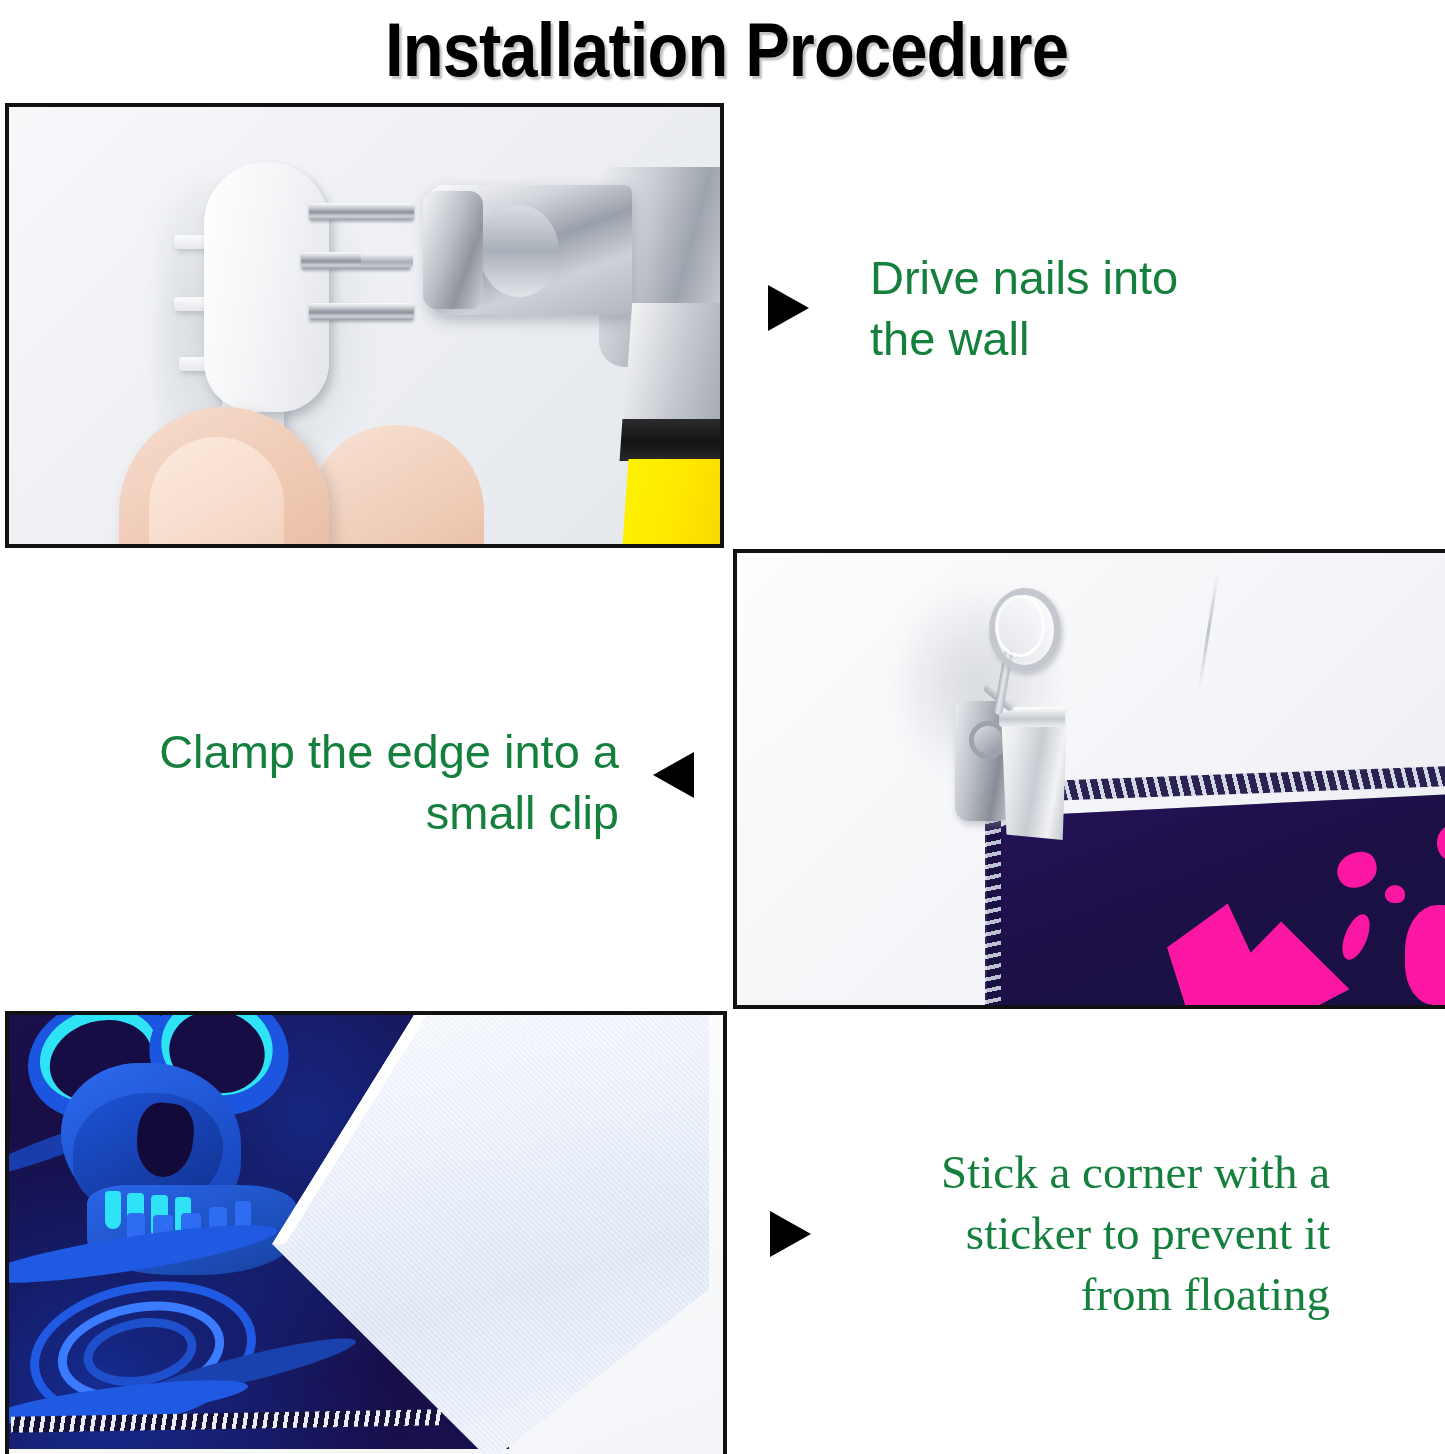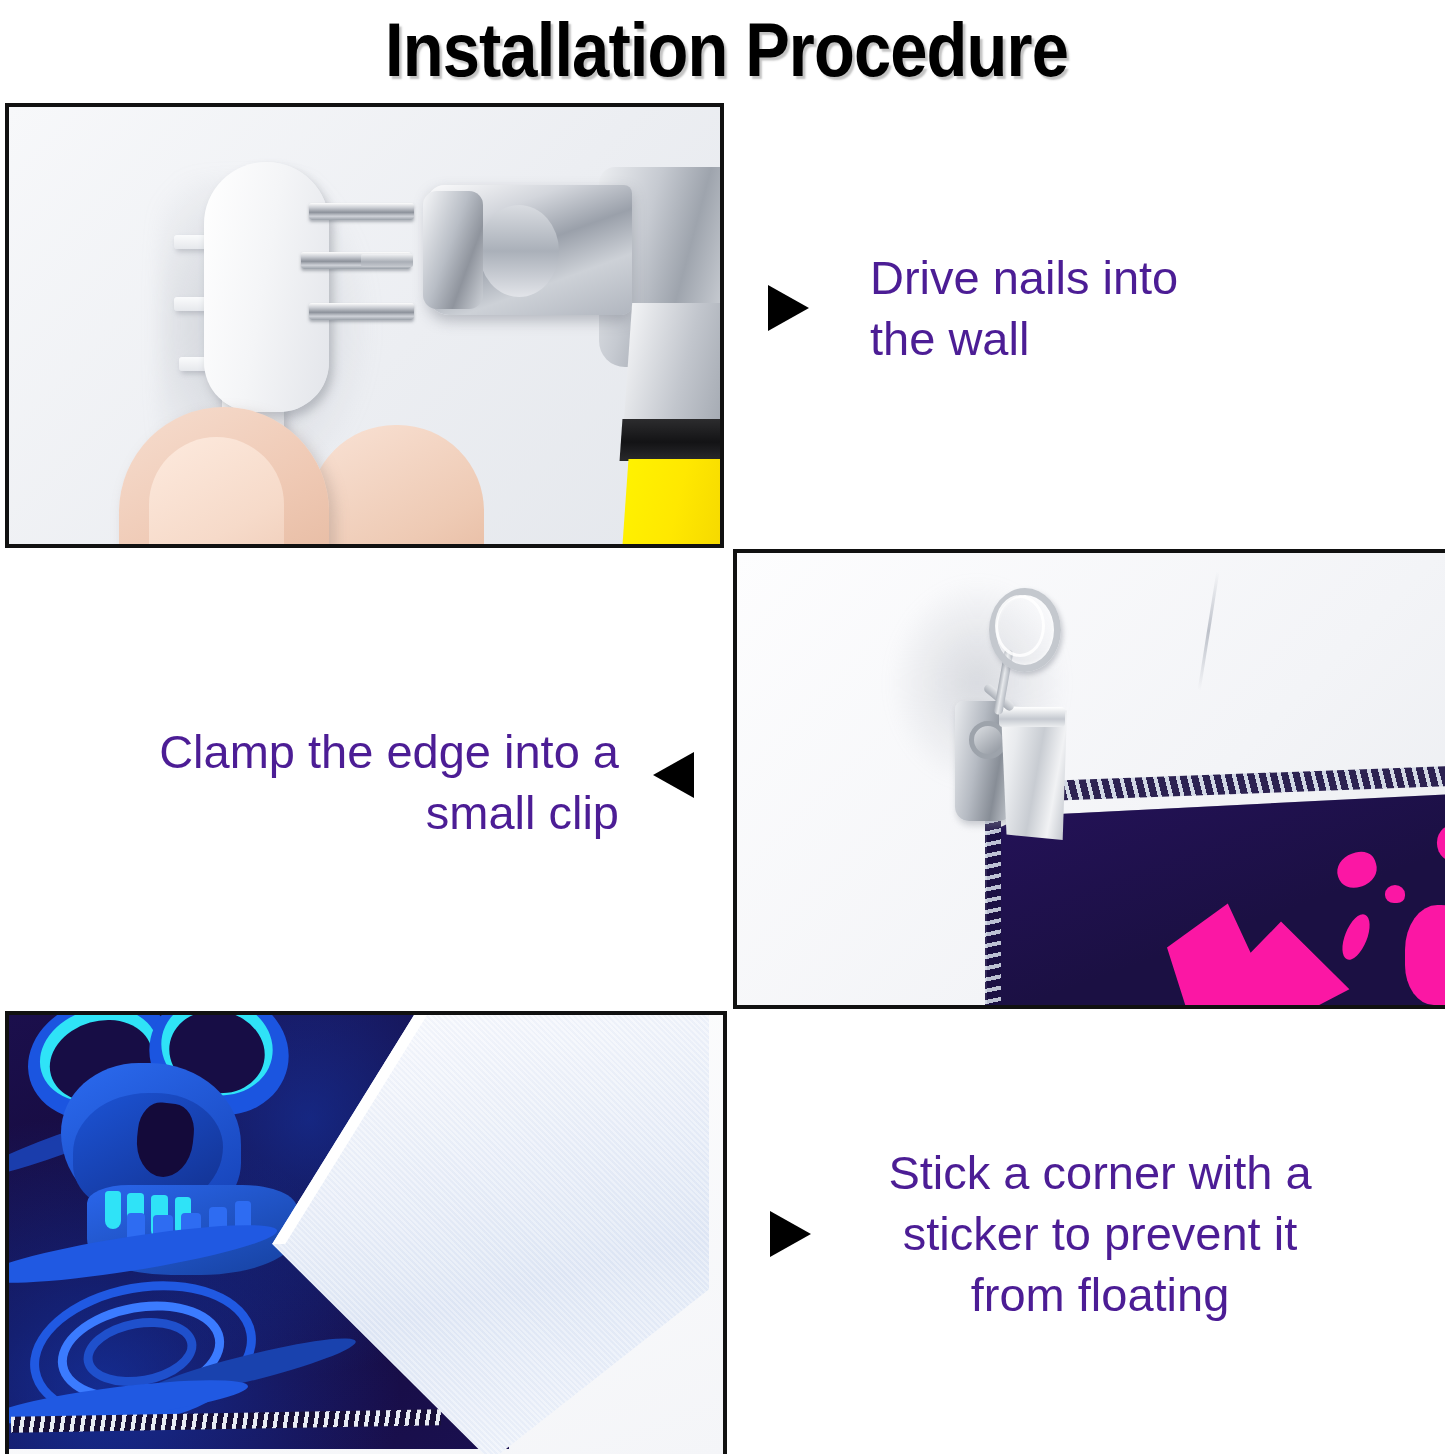--- a/index.html
+++ b/index.html
@@ -223,31 +223,31 @@
     border:1px solid rgba(206,210,205,.9);
     box-shadow:0 2px 4px rgba(180,185,180,.35);}
 
   
   .step{position:absolute;}
   .tri{position:absolute;width:0;height:0;}
   .tri-right{border-top:23px solid transparent;border-bottom:23px solid transparent;
     border-left:41px solid #000;}
   .tri-left{border-top:23px solid transparent;border-bottom:23px solid transparent;
     border-right:41px solid #000;}
-  .caption{position:absolute;font-size:47px;line-height:1.30;color:#4c1d95;
+  .caption{position:absolute;font-size:47px;line-height:1.30;color:#15803d;
     font-weight:400;white-space:pre-line;}
 
   #step1-tri{left:764px;top:285px;}
   #step1-text{left:866px;top:247px;width:360px;text-align:left;}
 
   #step2-tri{left:649px;top:752px;}
   #step2-text{left:70px;top:721px;width:545px;text-align:right;}
 
   #step3-tri{left:766px;top:1211px;}
-  #step3-text{left:866px;top:1142px;width:460px;text-align:center;}
+  #step3-text{left:866px;top:1142px;width:460px;text-align:right;font-family:Liberation Serif, serif;}
 </style>
 </head>
 <body>
 
 <div id="page">
 
   <div class="title">Installation Procedure</div>
 
   <div class="photo" id="photo1">
     <div class="p1-wall"></div>

